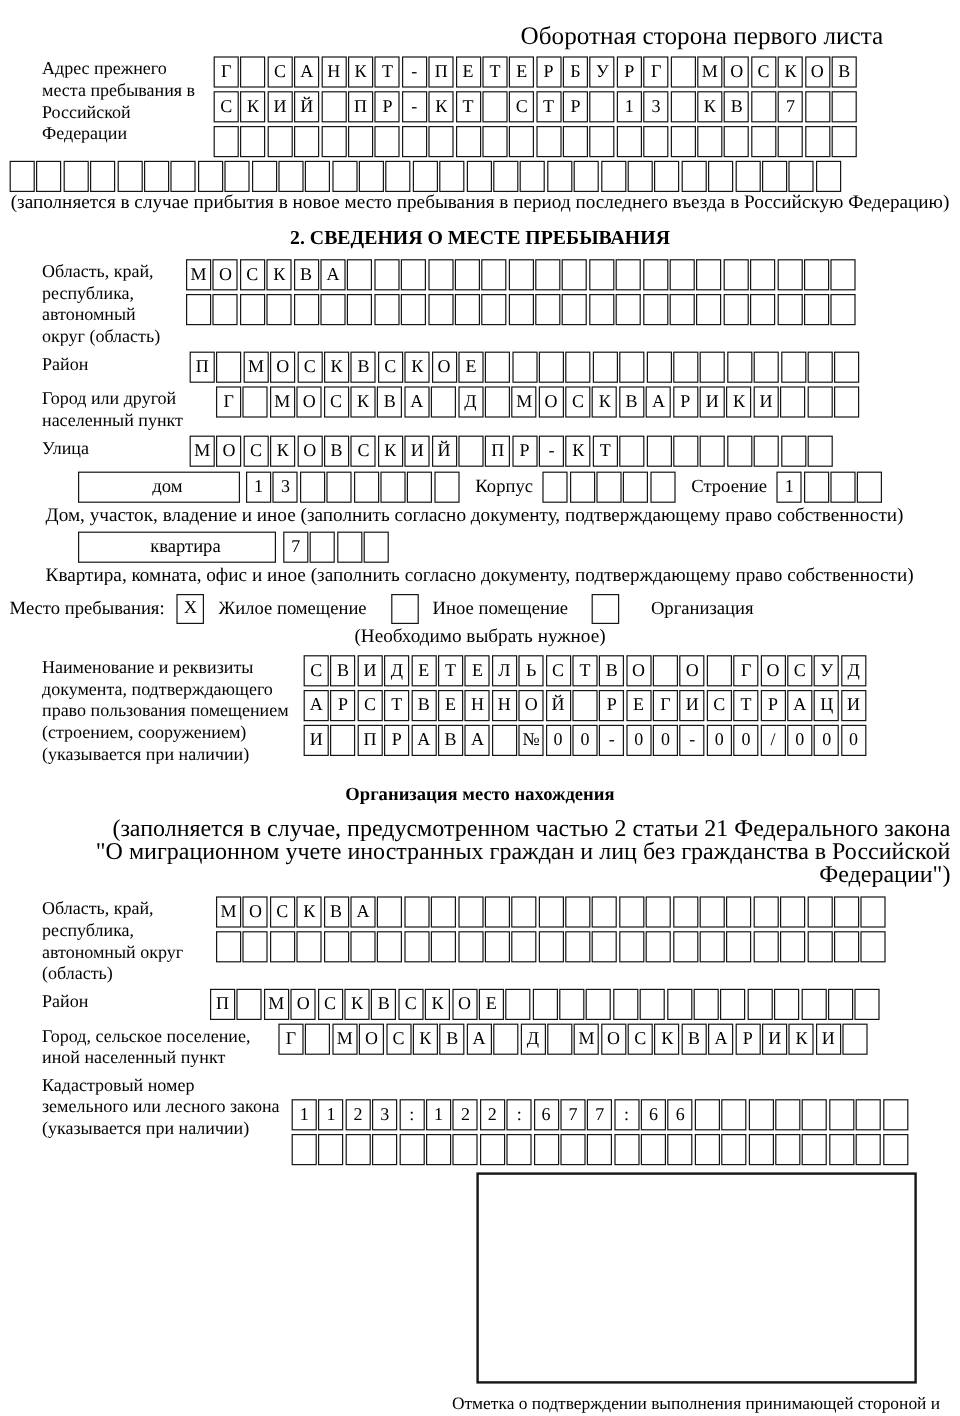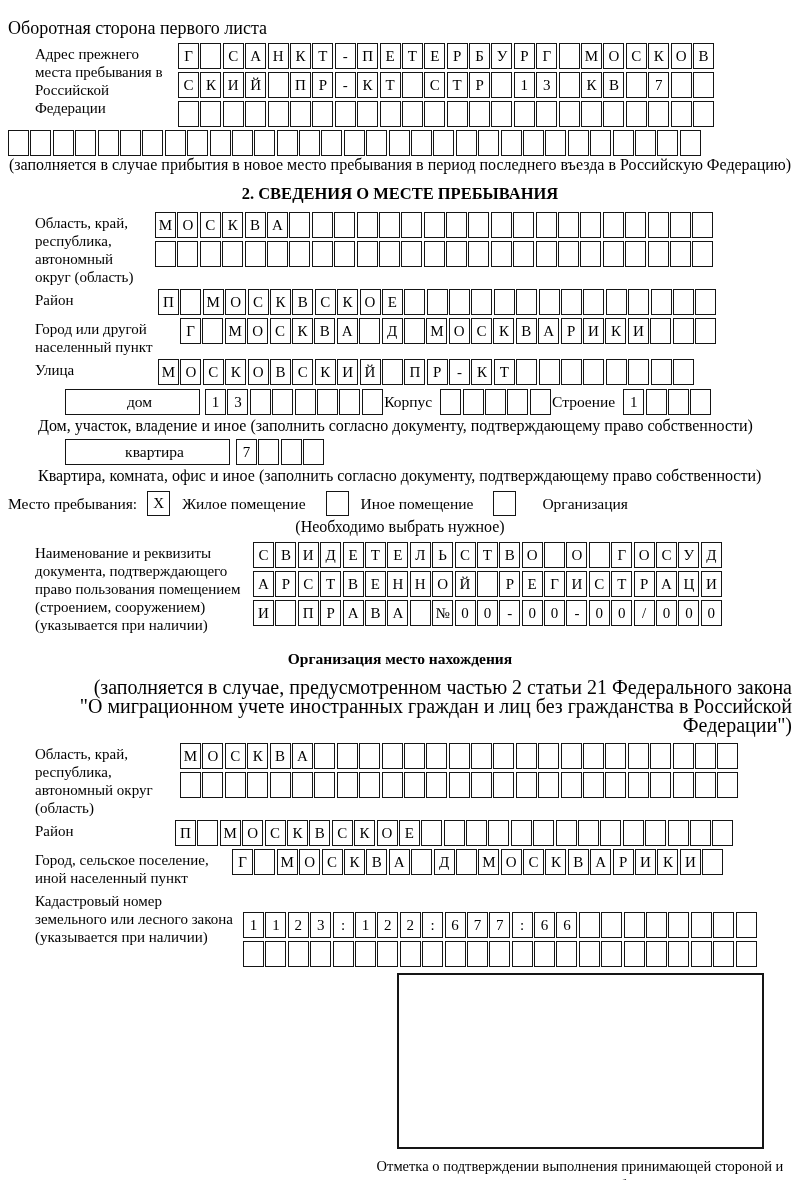--- a/index.html
+++ b/index.html
@@ -1,38 +1,38 @@
 <!DOCTYPE html>
 <html><head>
 <meta charset="utf-8">
 <style>
   html,body{margin:0;padding:0;background:#fff;color:#000;}
   body{width:800px;height:1180px;font-family:"Liberation Serif","DejaVu Serif",serif;overflow:hidden;}
   .page{padding:6px 8px 0 8px;box-sizing:border-box;width:800px;}
-  .header{ font-size:18px; padding:12px 56px 4px 0; }
+  .header{ text-align:right; font-size:21px; padding:12px 56px 4px 0; }
 
   .frow{display:flex;align-items:flex-start;margin-bottom:3px;}
   .label{font-size:15px;line-height:18px;padding:2px 6px 0 27px;box-sizing:border-box;flex-shrink:0;}
   .lw170{width:170px;} .lw147{width:147px;} .lw150{width:150px;} .lw172{width:172px;}
   .lw167{width:167px;} .lw224{width:224px;} .lw235{width:235px;} .lw245{width:245px;}
   .rows{display:flex;flex-direction:column;gap:3px;}
   .boxrow{display:flex;flex-wrap:nowrap;}
   .box{width:19px;height:24px;border:1.8px solid #151515;margin-right:1.4px;display:flex;
        align-items:center;justify-content:center;font-size:15px;box-sizing:content-box;flex-shrink:0;}
   .note{font-size:16px;line-height:18px;}
   .center{text-align:center;}
   .mt2{margin-top:2px;} .ml30{margin-left:30px;}
 
   .sec-title{font-size:16.5px;font-weight:bold;text-align:center;margin:10px 0 8px 0;}
   .sub-title{font-size:15.5px;font-weight:bold;text-align:center;margin:16px 0 10px 0;}
 
   .namebox{height:26px;border:1.8px solid #151515;display:flex;align-items:center;justify-content:center;
            font-size:15.5px;box-sizing:border-box;flex-shrink:0;padding-left:14px;}
   .houserow{display:flex;align-items:center;margin:4px 0 2px 0;}
-  .inline-label{font-size:15.5px;padding:0 8px 0 0;}
+  .inline-label{font-size:15.5px;padding:0 8px 0 12px;}
 
   .stayrow{display:flex;align-items:center;margin:6px 0 2px 0;font-size:15.5px;}
   .cbox{width:21px;height:23px;border:1.8px solid #151515;display:flex;align-items:center;justify-content:center;
         font-size:15px;margin:0 12px 0 10px;flex-shrink:0;}
   .opt{margin-right:10px;}
 
   .fact-notes{font-size:20px;line-height:19px;text-align:right;margin-bottom:8px;}
 
   .stamp-wrap{width:420px;margin-left:362px;margin-top:6px;}
   .stamp-box{width:363px;height:172px;border:2px solid #151515;margin:2px auto 8px auto;}

